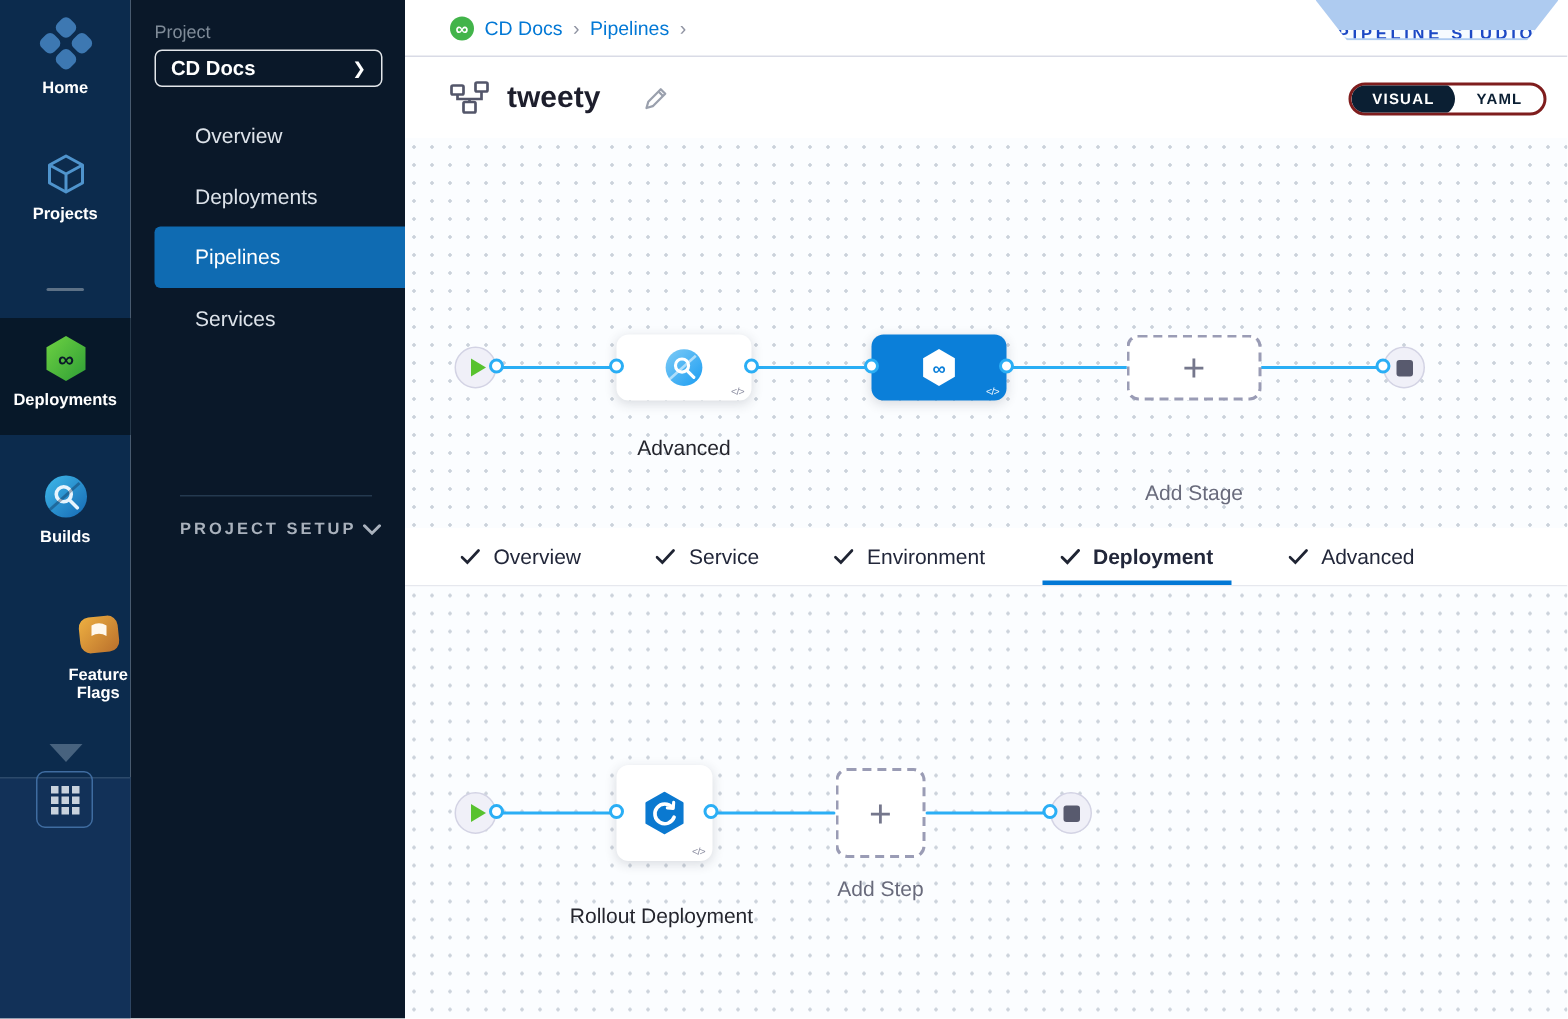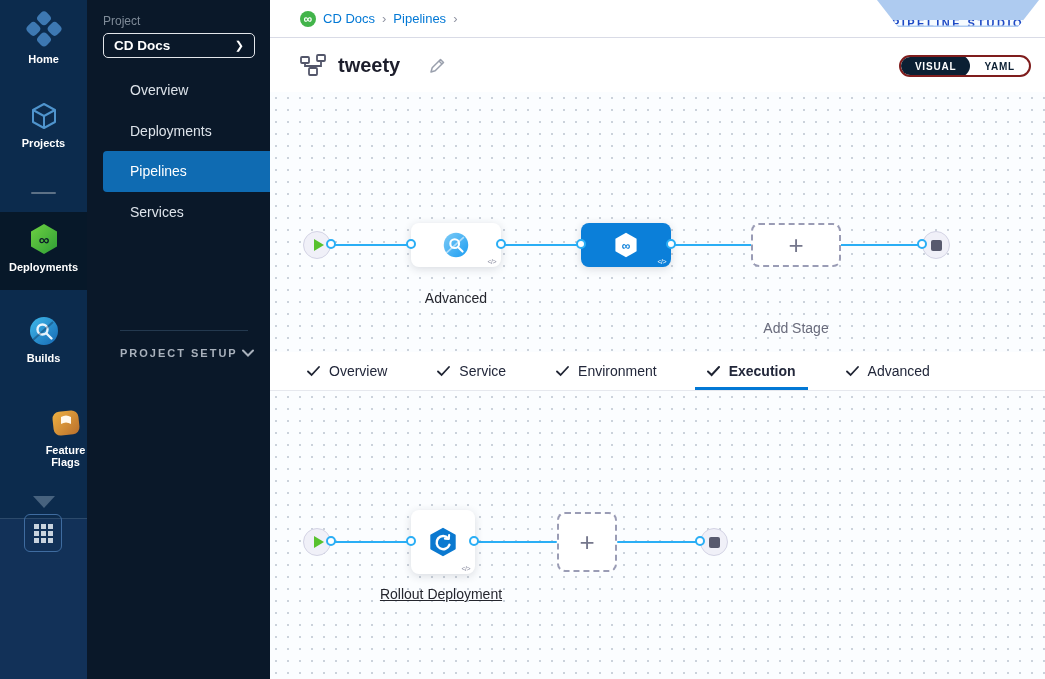--- a/index.html
+++ b/index.html
@@ -346,21 +346,21 @@
       <div class="tab">
         <svg width="13" height="11" viewBox="0 0 13 11">
             <path d="M1 5.5 L4.6 9 L12 1" fill="none" stroke="#1f2433" stroke-width="1.8" stroke-linecap="round"></path>
           </svg>
         <span>Environment</span>
       </div>
       <div class="tab active">
         <svg width="13" height="11" viewBox="0 0 13 11">
             <path d="M1 5.5 L4.6 9 L12 1" fill="none" stroke="#1f2433" stroke-width="2" stroke-linecap="round"></path>
           </svg>
-        <span>Execution</span>
+        <span>Deployment</span>
       </div>
       <div class="tab">
         <svg width="13" height="11" viewBox="0 0 13 11">
             <path d="M1 5.5 L4.6 9 L12 1" fill="none" stroke="#1f2433" stroke-width="1.8" stroke-linecap="round"></path>
           </svg>
         <span>Advanced</span>
       </div>
     </div>
 
     <div class="canvas" id="canvas-steps">
@@ -389,17 +389,18 @@
 
       <div class="endpoint" style="left:430px; top:137px;">
         <span class="stop-sq"></span>
       </div>
 
       <span class="cdot" style="left:56px;  top:145px;"></span>
       <span class="cdot" style="left:136px; top:145px;"></span>
       <span class="cdot" style="left:199px; top:145px;"></span>
       <span class="cdot" style="left:425px; top:145px;"></span>
 
-      <div class="node-label" style="left:103px; top:193px; width:136px;text-decoration:underline;">Rollout Deployment</div>
+      <div class="node-label" style="left:103px; top:209px; width:136px;">Rollout Deployment</div>
+      <div class="node-label muted" style="left:247px; top:191px;">Add Step</div>
     </div>
 
   </main>
 </div>
 
 </body></html>

